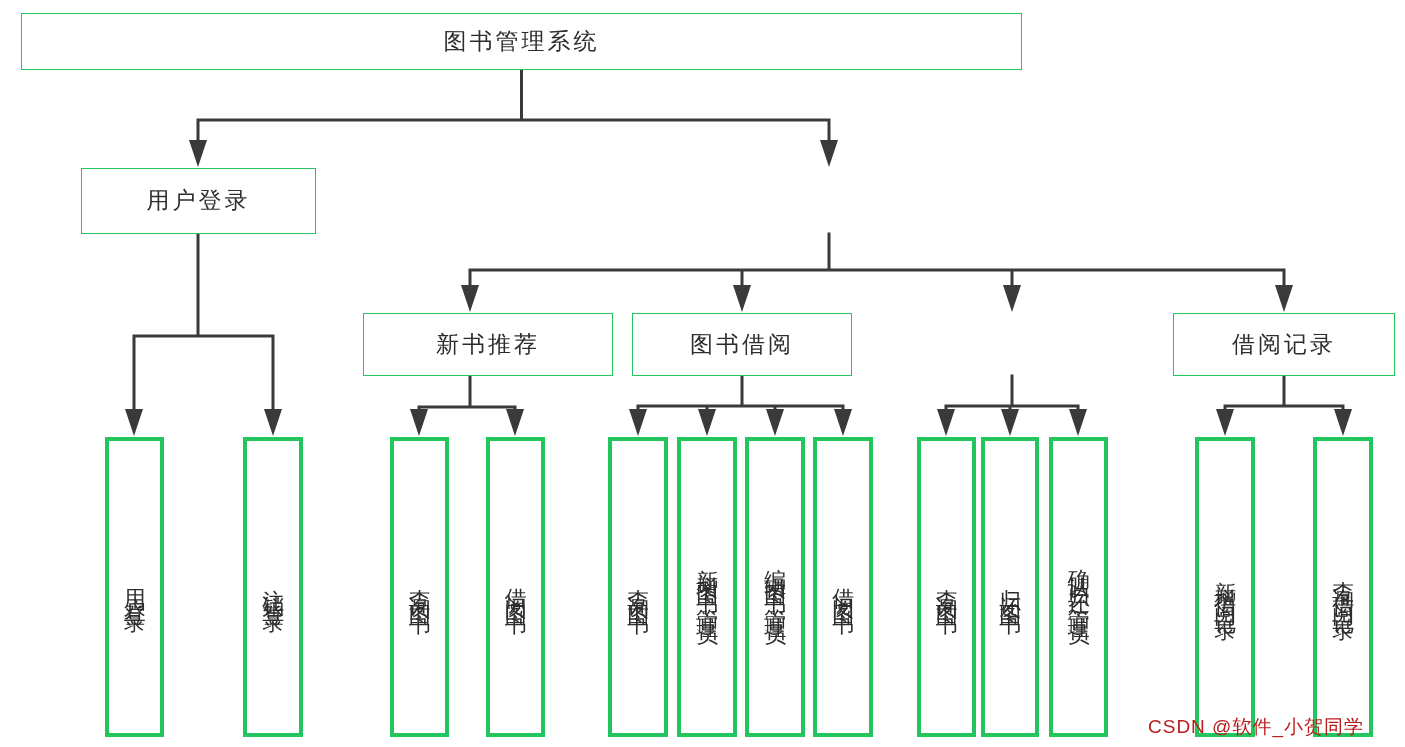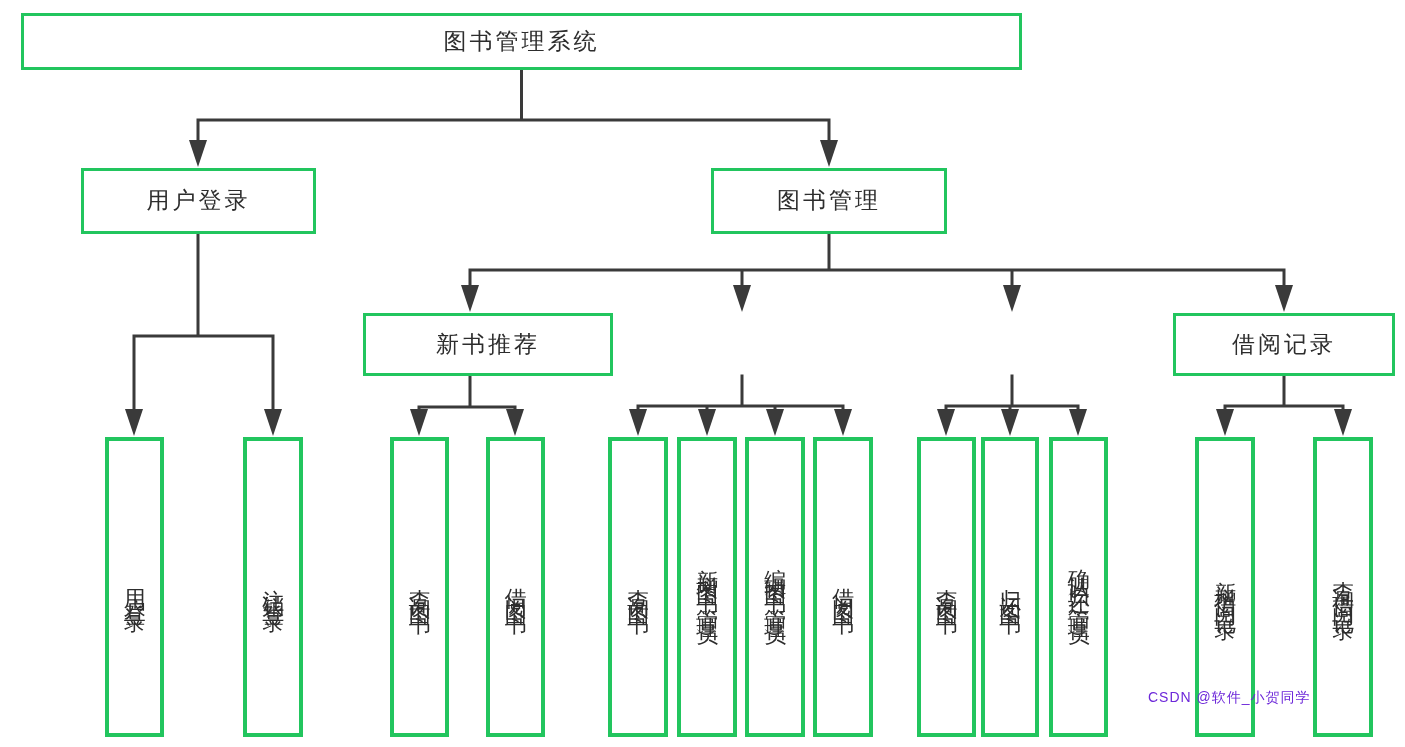--- a/index.html
+++ b/index.html
@@ -3,31 +3,31 @@
 <meta charset="utf-8">
 <style>
   html,body{margin:0;padding:0;background:#ffffff;}
   .canvas{
     position:relative;width:1405px;height:747px;background:#ffffff;
     font-family:"Liberation Sans",sans-serif;overflow:hidden;
   }
   .connectors{position:absolute;left:0;top:0;width:1405px;height:747px;z-index:1;}
   .node{
     position:absolute;box-sizing:border-box;background:#ffffff;
-    border:3px solid #22c55e;display:flex;align-items:center;justify-content:center;
+    border:1px solid #22c55e;display:flex;align-items:center;justify-content:center;
     color:#2d2d2d;font-size:23px;letter-spacing:3px;z-index:2;text-align:center;
     line-height:1.2;white-space:nowrap;
   }
   .leaf{
     writing-mode:vertical-rl;text-orientation:mixed;
     font-size:22px;letter-spacing:8px;border-width:4px;white-space:normal;
   }
   .watermark{
-    position:absolute;left:1148px;top:689px;z-index:5;
-    font-size:14px;letter-spacing:1px;color:#6d28d9;white-space:nowrap;
+    position:absolute;left:1148px;top:714px;z-index:5;
+    font-size:19px;letter-spacing:1px;color:#b91c1c;white-space:nowrap;
   }
 </style>
 </head>
 <body>
 
 <div class="canvas">
 
   <svg class="connectors" viewBox="0 0 1405 747" xmlns="http://www.w3.org/2000/svg">
     <g stroke="#3a3a3a" stroke-width="3" fill="none" stroke-linecap="square">
 
@@ -64,23 +64,23 @@
       <polygon points="1001,409 1019,409 1010,436"></polygon>
       <polygon points="1069,409 1087,409 1078,436"></polygon>
       <polygon points="1216,409 1234,409 1225,436"></polygon>
       <polygon points="1334,409 1352,409 1343,436"></polygon>
     </g>
   </svg>
 
   <div class="node" style="left:21px;top:13px;width:1001px;height:57px">图书管理系统</div>
 
   <div class="node" style="left:81px;top:168px;width:235px;height:66px">用户登录</div>
-  <div class="node" style="left:711px;top:168px;width:236px;height:66px">图书管理</div>
 
   <div class="node" style="left:363px;top:313px;width:250px;height:63px">新书推荐</div>
+  <div class="node" style="left:632px;top:313px;width:220px;height:63px">图书借阅</div>
   <div class="node" style="left:1173px;top:313px;width:222px;height:63px">借阅记录</div>
 
   <div class="node leaf" style="left:105px;top:437px;width:59px;height:300px">用户登录</div>
   <div class="node leaf" style="left:243px;top:437px;width:60px;height:300px">注销登录</div>
 
   <div class="node leaf" style="left:390px;top:437px;width:59px;height:300px">查询图书</div>
   <div class="node leaf" style="left:486px;top:437px;width:59px;height:300px">借阅图书</div>
 
   <div class="node leaf" style="left:608px;top:437px;width:60px;height:300px">查询图书</div>
   <div class="node leaf" style="left:677px;top:437px;width:60px;height:300px">新增图书（管理员）</div>

